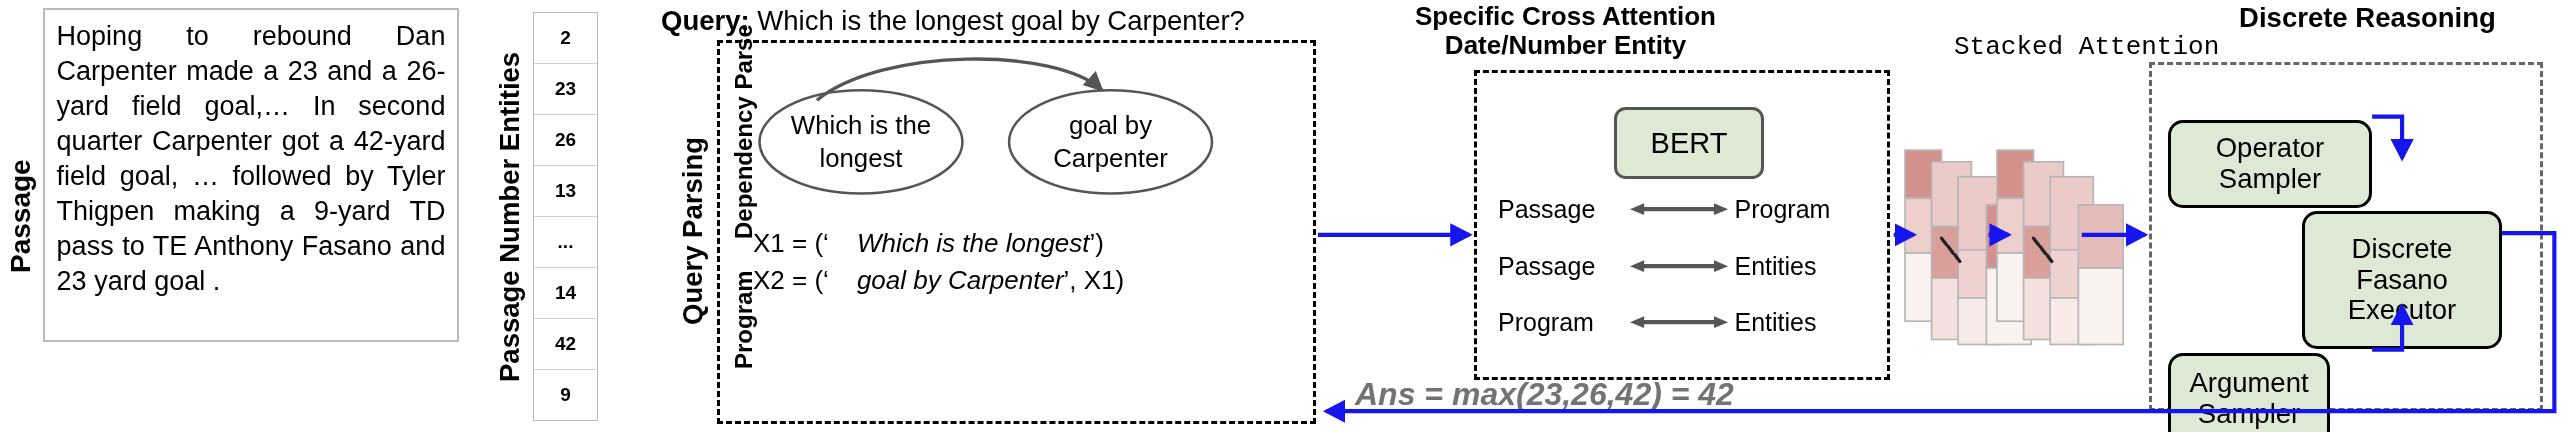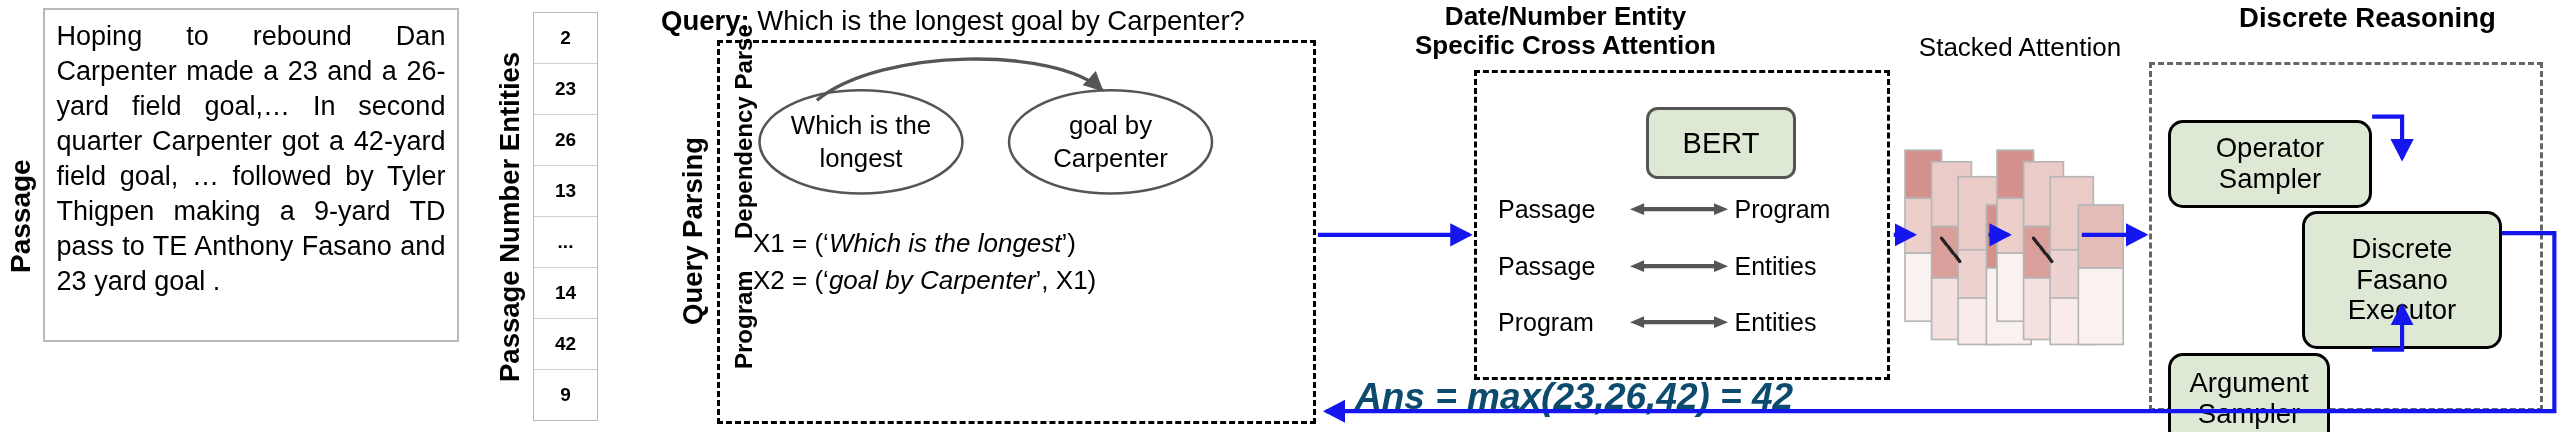--- a/index.html
+++ b/index.html
@@ -47,49 +47,49 @@
     border:3.3px dashed #000;box-sizing:border-box;
   }
   #dep-label{left:726px;top:46px;height:171px;width:35px;font-size:24px;line-height:1.0;}
   #prog-label{left:726px;top:220px;height:200px;width:35px;font-size:24px;}
   #dep-svg{left:757px;top:42px;}
   #prog-text{
     left:753px;top:225px;width:559px;font-size:26px;line-height:1.42;
   }
   #prog-text div{white-space:nowrap;}
   #prog-text .l3{white-space:normal;text-align:center;padding-left:32px;}
-  #prog-text i{}
+  #prog-text i{margin-left:28px;}
 
   
   #ca-title{
     left:1391px;top:1.7px;width:349px;text-align:center;
     font-size:26px;font-weight:bold;line-height:1.12;
   }
   #ca-box{
     left:1474px;top:70px;width:416px;height:310px;
     border:3.3px dashed #000;box-sizing:border-box;
   }
   #bert-box{
     left:1614px;top:107px;width:150px;height:72px;
     background:#dde9d5;border:3.3px solid #555;border-radius:11.6px;
     display:flex;align-items:center;justify-content:center;
-    font-size:29px;box-sizing:border-box;margin-left:32px;
+    font-size:29px;box-sizing:border-box;
   }
   .ca-row{
     position:absolute;left:1498px;width:374px;height:33px;
     display:flex;align-items:center;font-size:25px;
   }
   .ca-row .lhs{width:125px;text-align:left;}
   .ca-row .rhs{width:125px;text-align:left;}
   .ca-row .darrow{flex:0 0 98px;height:18.3px;margin:0 6.7px;}
 
   
   #sam-title{
-    left:1887px;top:32px;width:266px;text-align:center;
-    font-size:26px;line-height:1.16;
+    left:1954px;top:32px;width:266px;text-align:left;
+    font-size:26px;line-height:1.16;font-family:Liberation Mono, monospace;
   }
 
   
   #dr-title{
     left:2193px;top:1.7px;width:349px;text-align:center;
     font-size:27.5px;font-weight:bold;
   }
   #dr-box{
     left:2149px;top:62px;width:394px;height:349px;
     border:3.3px dashed #666;box-sizing:border-box;
@@ -99,22 +99,22 @@
     border-radius:15px;display:flex;align-items:center;
     justify-content:center;text-align:center;
     font-size:27.5px;line-height:1.12;box-sizing:border-box;margin-top:48px;
   }
   #op-sampler{left:2168px;top:72px;width:204px;height:88px;}
   #arg-sampler{left:2168px;top:305px;width:162px;height:92px;}
   #dae{left:2302px;top:163px;width:200px;height:138px;}
 
   
   #ans-text{
-    left:1355px;top:376px;font-size:37px;font-style:italic;
-    font-weight:bold;color:#0c4a6e;white-space:nowrap;
+    left:1355px;top:376px;font-size:32px;font-style:italic;
+    font-weight:bold;color:#737373;white-space:nowrap;
   }
 
   svg{overflow:visible;}
 </style>
 </head>
 <body>
 
 <div class="abs vlabel" id="passage-label">Passage</div>
 <div class="abs" id="passage-box">
   <p>Hoping to rebound Dan Carpenter made a 23 and a 26-yard field goal,… In second quarter Carpenter got a 42-yard field goal, … followed by Tyler Thigpen making a 9-yard TD pass to TE Anthony Fasano and 23 yard goal .</p>
@@ -163,22 +163,22 @@
 <div class="abs" id="prog-text">
   <div>
     <span>X1 = (‘</span><i>Which is the longest</i><span>’)</span>
   </div>
   <div>
     <span>X2 = (‘</span><i>goal by Carpenter</i><span>’, X1)</span>
   </div>
 </div>
 
 <div class="abs" id="ca-title">
+  <div>Specific Cross Attention</div>
   <div>Date/Number Entity</div>
-  <div>Specific Cross Attention</div>
 </div>
 <div class="abs" id="ca-box"></div>
 <div class="abs" id="bert-box">BERT</div>
 
 <div class="ca-row" style="top:193px;">
   <span class="lhs">Passage</span>
   <svg class="darrow" viewBox="0 0 118 22">
     <line x1="14" y1="11" x2="104" y2="11" stroke="#555" stroke-width="5"></line>
     <path d="M0,11 L17,4 L17,18 z" fill="#555"></path>
       <path d="M118,11 L101,4 L101,18 z" fill="#555"></path>

